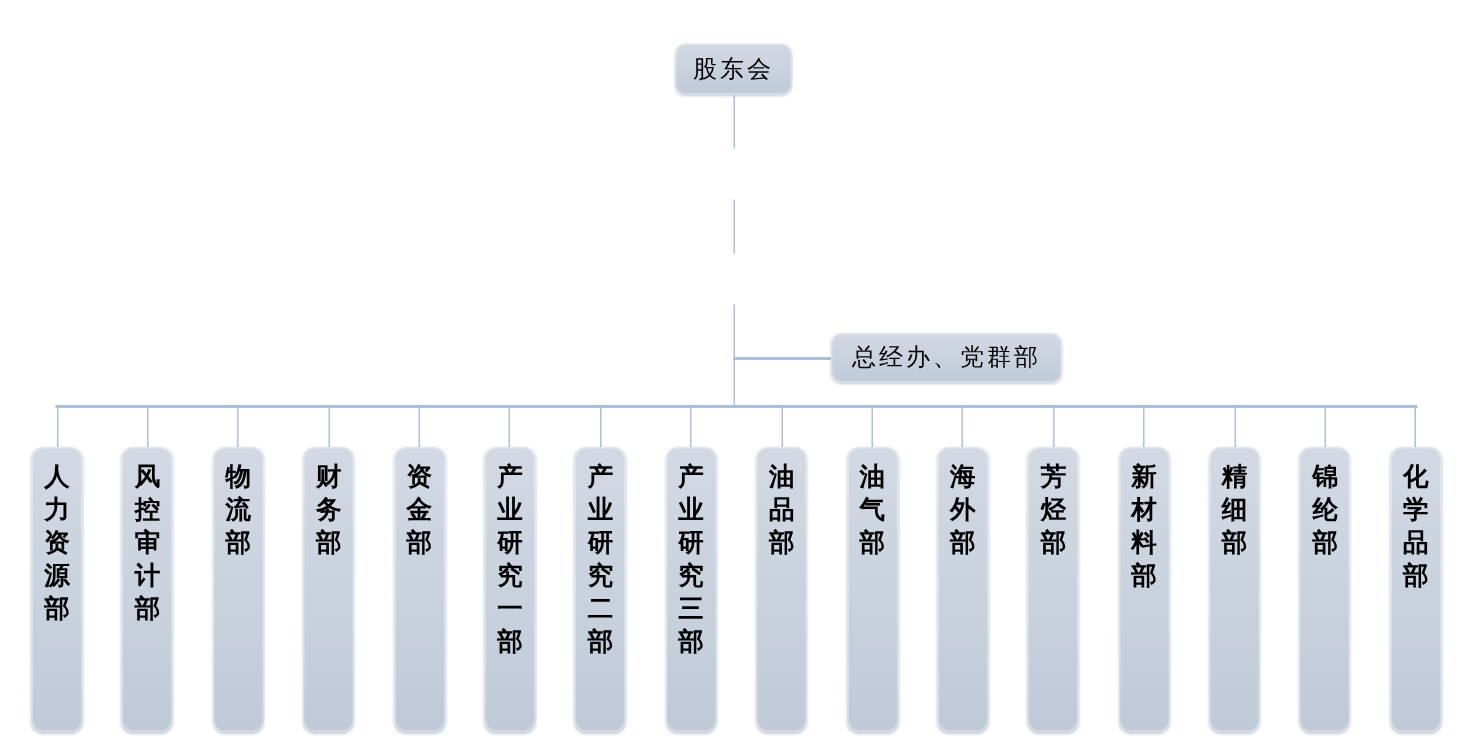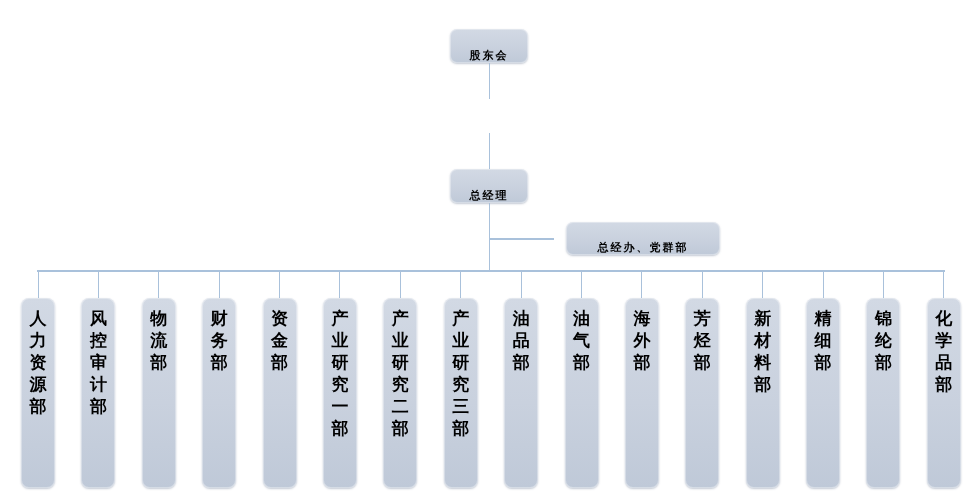--- a/index.html
+++ b/index.html
@@ -17,31 +17,31 @@
     font-family: "DejaVu Sans", "Liberation Sans", sans-serif;
     overflow: hidden;
   }
   .canvas {
     position: relative;
     width: 980px; height: 500px;
     background: #ffffff;
   }
   .node {
     position: absolute;
-    display: flex; align-items: flex-end; justify-content: center;
+    display: flex; align-items: center; justify-content: center;
     background: linear-gradient(180deg, var(--fill-light) 0%, var(--fill) 55%, var(--fill-dark) 100%);
     border-radius: 7px;
     box-shadow: inset 0 0 0 1px rgba(255,255,255,0.35), 0 1px 2px rgba(125,137,160,0.45);
-    font-size: 11px; font-weight: 700; color: var(--text);
+    font-size: 16px; font-weight: 400; color: var(--text);
     letter-spacing: 2px; white-space: nowrap;
   }
   .node-shareholders { left: 450px; top: 29px;  width: 78px;  height: 34px; }
   .node-board        { left: 450px; top: 99px;  width: 78px;  height: 34px; }
   .node-gm           { left: 450px; top: 169px; width: 78px;  height: 34px; }
-  .node-branch       { left: 554px; top: 222px; width: 154px; height: 33px; margin-left: 12px; }
+  .node-branch       { left: 554px; top: 222px; width: 154px; height: 33px; }
 
   .vline, .hline { position: absolute; background: var(--line); }
   .vline-1   { left: 488.5px; top: 63px;  width: 1.5px; height: 36px; }
   .vline-2   { left: 488.5px; top: 133px; width: 1.5px; height: 36px; }
   .vline-3   { left: 488.5px; top: 203px; width: 1.5px; height: 68px; }
   .hline-branch { left: 489px; top: 238px; width: 65px; height: 1.5px; }
   .hline-bus    { left: 37px;  top: 270px; width: 907.5px; height: 1.5px; }
 
   .dept-row {
     position: absolute;
@@ -72,23 +72,20 @@
 
   <div class="node node-shareholders">
     <span>股东会</span>
   </div>
 
   <div class="vline vline-1"></div>
 
 
   <div class="vline vline-2"></div>
 
-  <div class="node node-gm">
-    <span>总经理</span>
-  </div>
 
   <div class="vline vline-3"></div>
 
   <div class="hline hline-branch"></div>
   <div class="node node-branch">
     <span>总经办、党群部</span>
   </div>
 
   <div class="hline hline-bus"></div>
 

